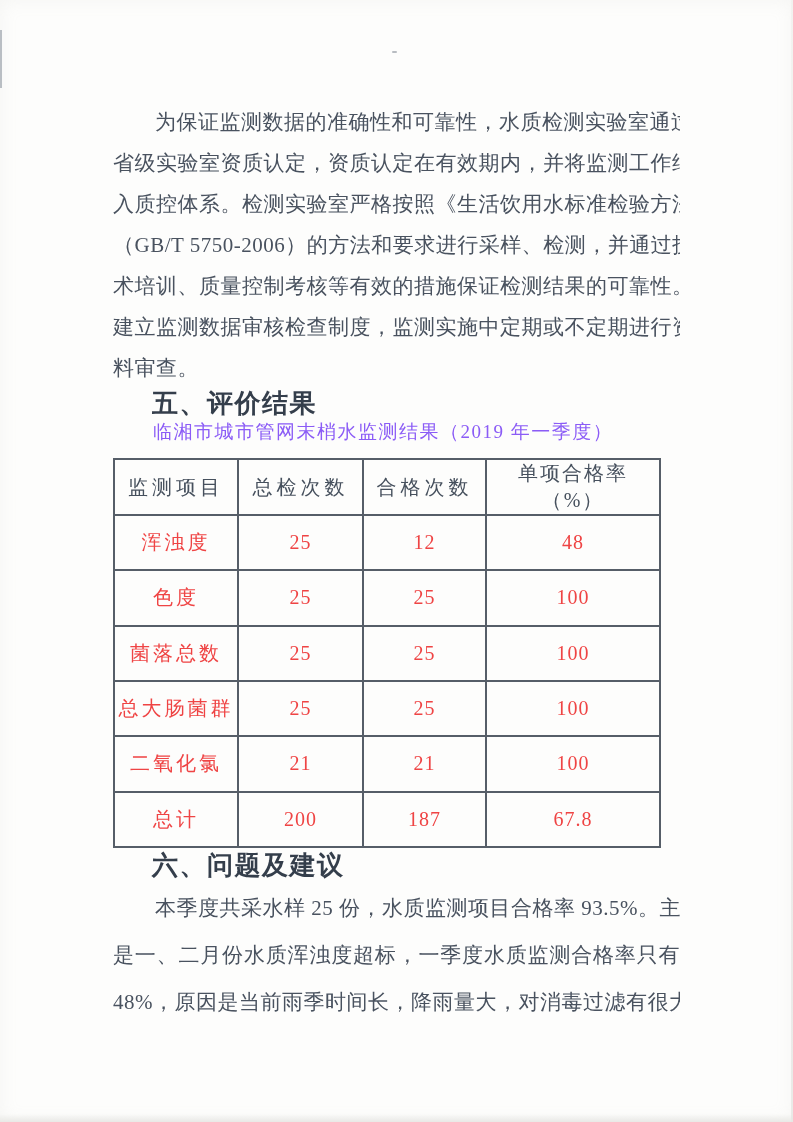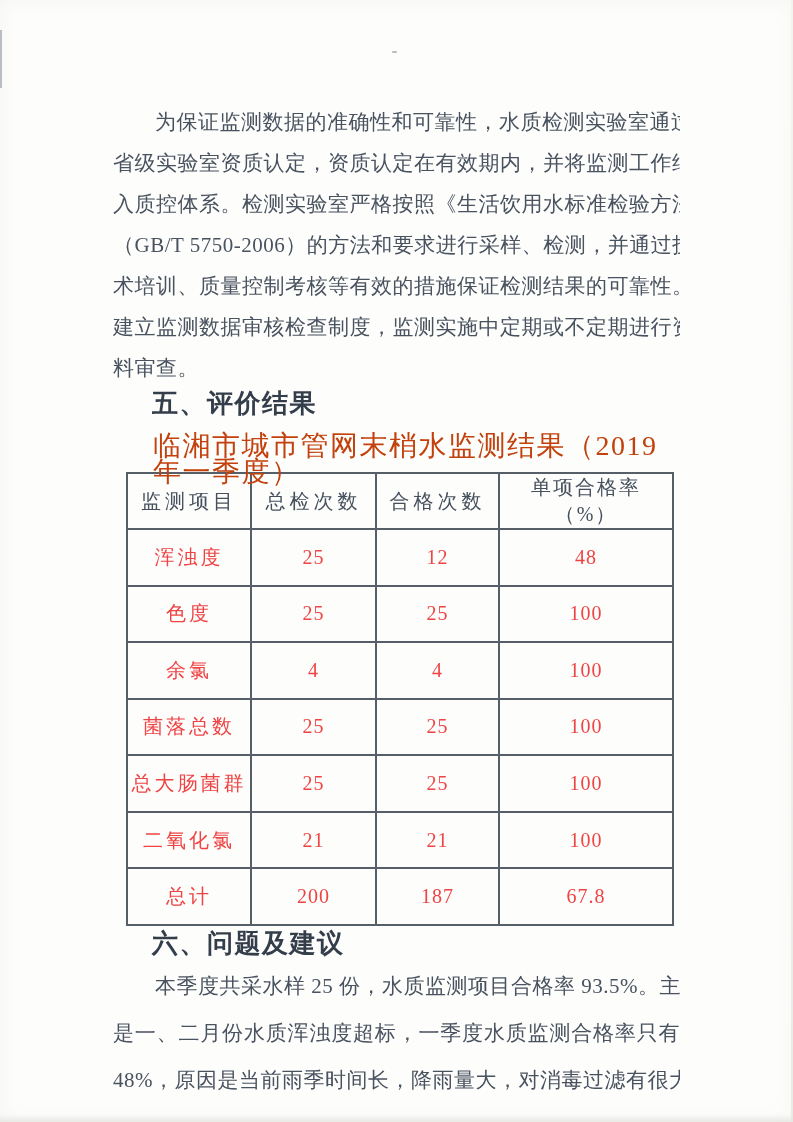--- a/index.html
+++ b/index.html
@@ -80,34 +80,32 @@
     font-weight: 700;
     line-height: 30px;
     height: 30px;
     letter-spacing: 1.5px;
     color: #343e4b;
   }
   .h5 { margin-top: 0; }
   .h6 { margin-top: 3px; }
 
   .caption {
-    margin-top: 14px;
     padding-left: 40px;
-    font-size: 28px;
+    font-size: 19px;
     line-height: 26px;
     height: 26px;
     letter-spacing: 1.5px;
-    color: #c2410c;
+    color: #8b5cf6;
   }
 
   table.results {
     margin-top: 13px;
-    margin-left: 13px;
     width: 546px;
-    height: 454px;
+    height: 390px;
     border-collapse: collapse;
     table-layout: fixed;
   }
   table.results th, table.results td {
     border: 2px solid #565e68;
     text-align: center;
     vertical-align: middle;
     font-weight: 400;
     font-size: 20px;
     color: #ef4444;
@@ -169,26 +167,20 @@
           <td class="c-num">12</td>
           <td class="c-num">48</td>
         </tr>
         <tr>
           <td class="c-item">色度</td>
           <td class="c-num">25</td>
           <td class="c-num">25</td>
           <td class="c-num">100</td>
         </tr>
         <tr>
-          <td class="c-item">余氯</td>
-          <td class="c-num">4</td>
-          <td class="c-num">4</td>
-          <td class="c-num">100</td>
-        </tr>
-        <tr>
           <td class="c-item">菌落总数</td>
           <td class="c-num">25</td>
           <td class="c-num">25</td>
           <td class="c-num">100</td>
         </tr>
         <tr>
           <td class="c-item">总大肠菌群</td>
           <td class="c-num">25</td>
           <td class="c-num">25</td>
           <td class="c-num">100</td>

